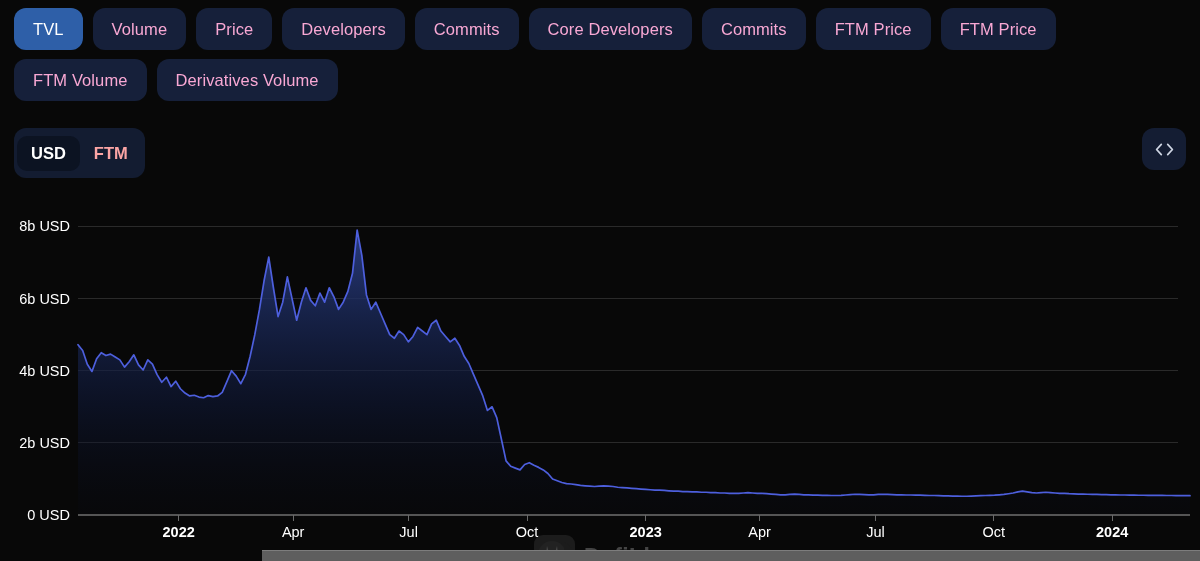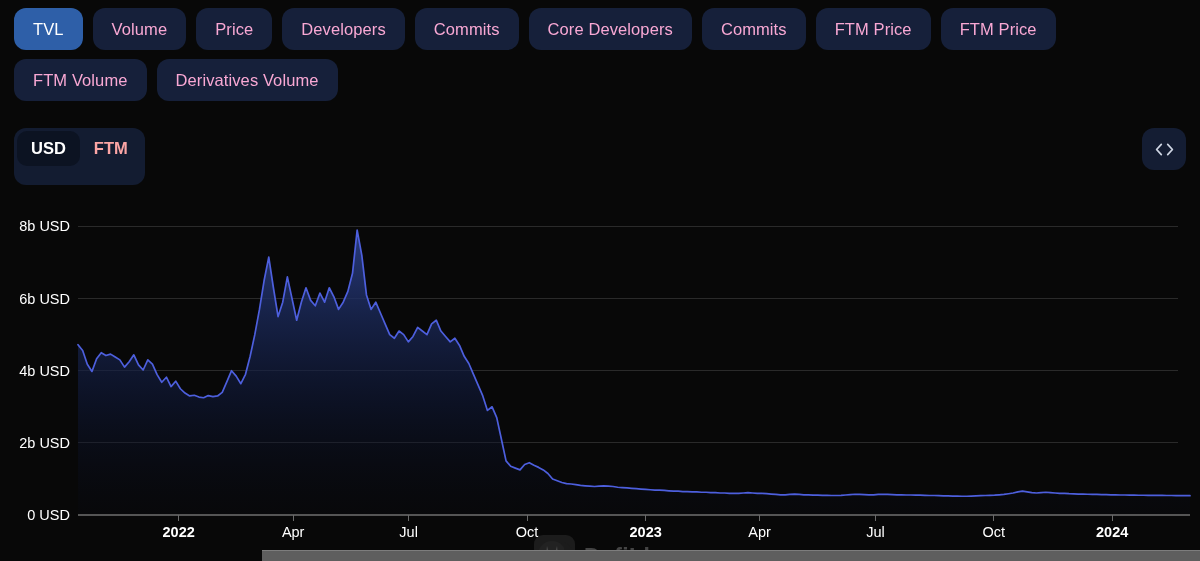--- a/index.html
+++ b/index.html
@@ -52,22 +52,23 @@
   .pill.active {
     background: #2e5fa8;
     color: #ffffff;
   }
 
   
   .cur-toggle {
     position: absolute;
     left: 14px;
     top: 128px;
-    height: 57px;
+    height: 50px;
     display: flex;
+    align-items: center;
     background: #131c31;
     border-radius: 12px;
     padding: 3px;
     box-sizing: border-box;
   }
   .cur-opt {
     display: inline-flex;
     align-items: center;
     justify-content: center;
     height: 35px;

